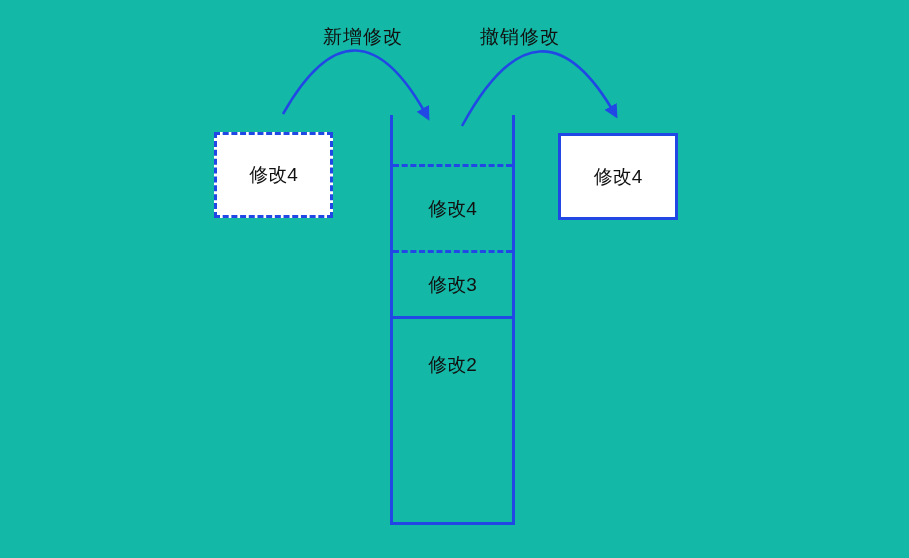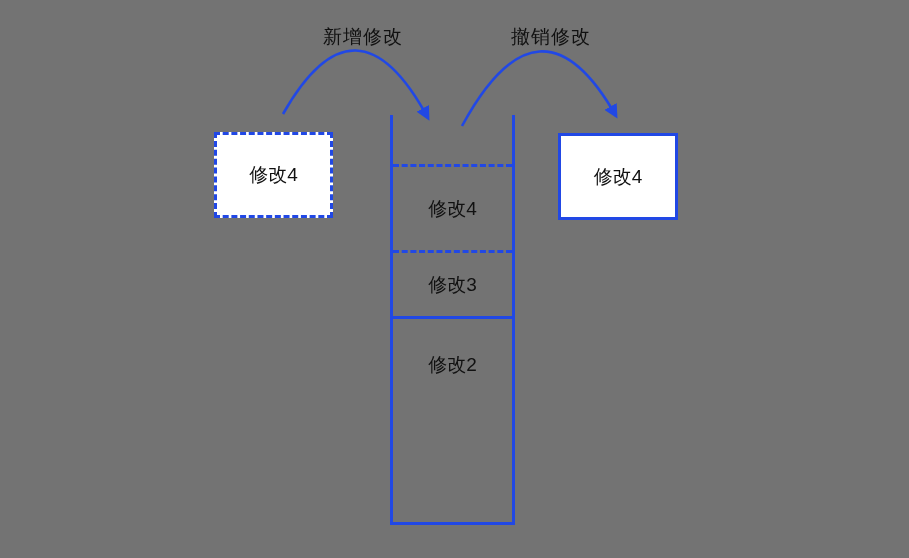--- a/index.html
+++ b/index.html
@@ -1,35 +1,35 @@
 <!DOCTYPE html>
 <html style="--blue: #2148e5; --text: #111111;"><head>
 <meta charset="utf-8">
 <style>
   :root { --blue: #2148e5; --text: #111111; }
   html,body { margin:0; padding:0; background:#ffffff; }
   .canvas {
     position:relative;
     width:909px; height:558px;
-    background:#737373;
+    background:#14b8a6;
     font-family:"Liberation Sans", sans-serif;
     overflow:hidden;
     text-decoration:underline;
   }
   .arrow-label {
     position:absolute;
     font-size:19px;
     color:var(--text);
     width:110px;
     text-align:center;
     letter-spacing:1px;
     white-space:nowrap;
   }
   #label-add  { left:308px; top:24px; }
-  #label-undo { left:481px; top:24px;text-align:right; }
+  #label-undo { left:465px; top:24px; }
 
   .box {
     position:absolute;
     display:flex; align-items:center; justify-content:center;
     font-size:19px; color:var(--text);
     box-sizing:border-box;
     background:#ffffff;
   }
   #pending-box {
     left:214px; top:132px; width:119px; height:86px;

